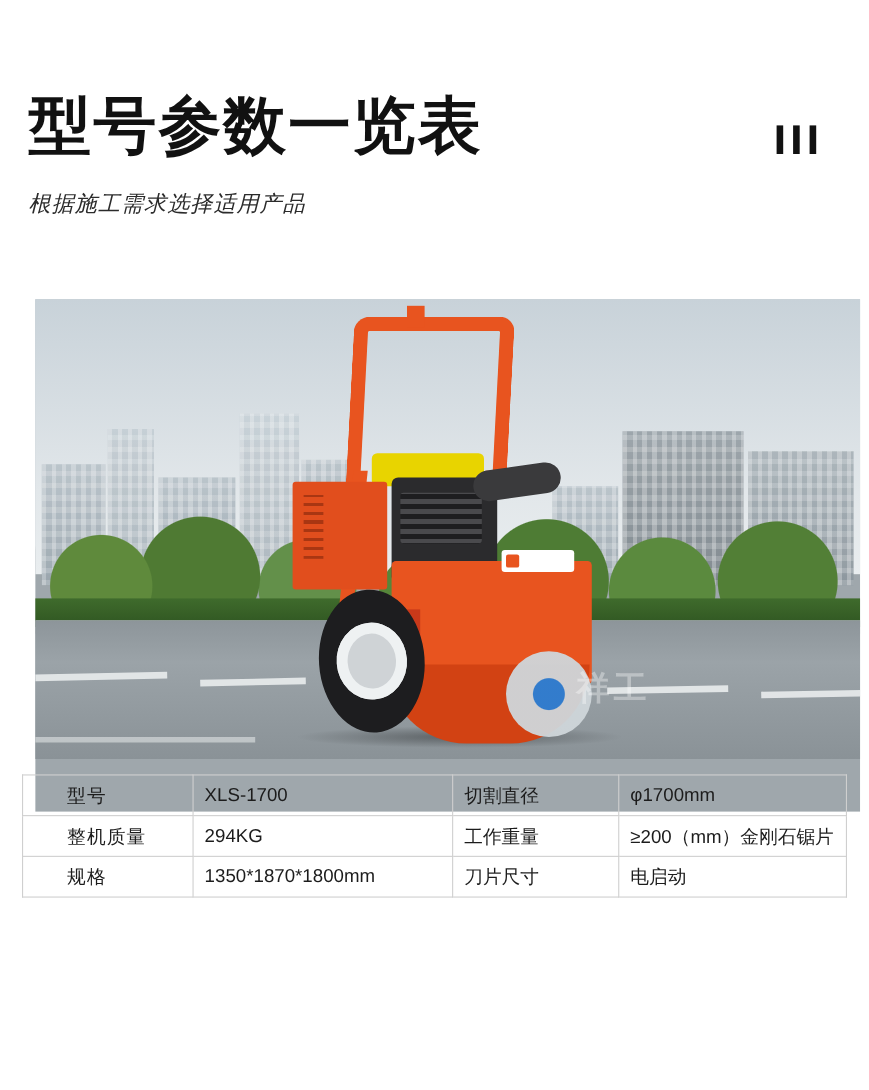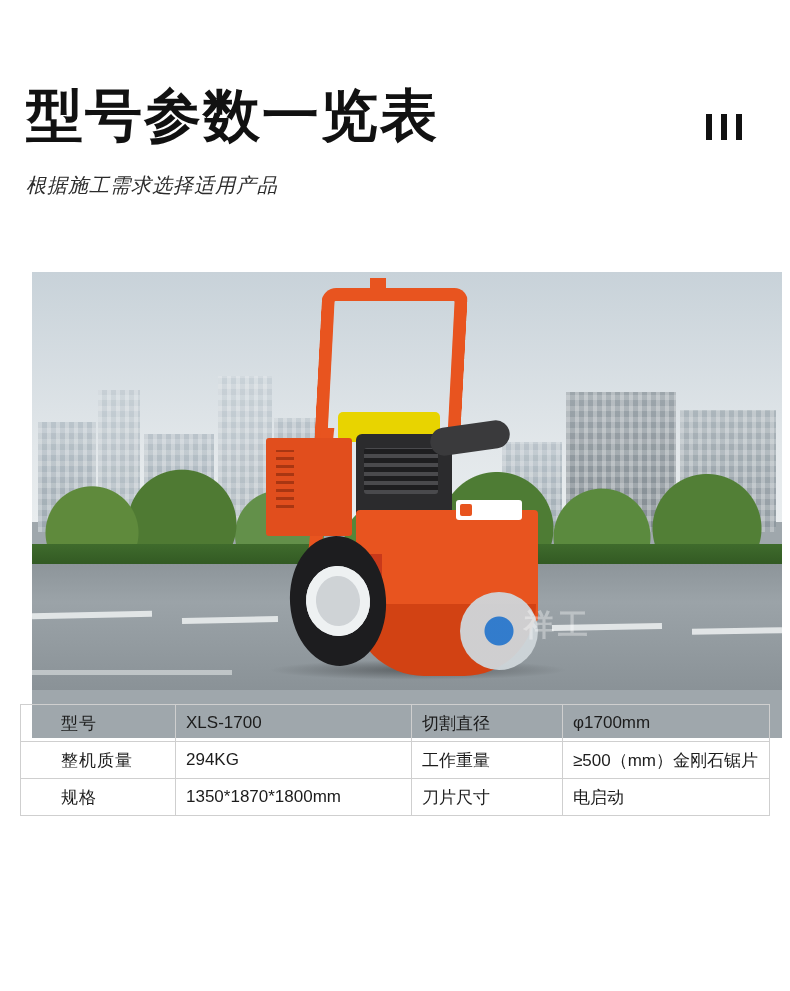--- a/index.html
+++ b/index.html
@@ -315,21 +315,21 @@
       <tr>
         <td class="label">型号</td>
         <td class="value-a">XLS-1700</td>
         <td class="label-b">切割直径</td>
         <td class="value-b">φ1700mm</td>
       </tr>
       <tr>
         <td class="label">整机质量</td>
         <td class="value-a">294KG</td>
         <td class="label-b">工作重量</td>
-        <td class="value-b">≥500（mm）金刚石锯片</td>
+        <td class="value-b">≥200（mm）金刚石锯片</td>
       </tr>
       <tr>
         <td class="label">规格</td>
         <td class="value-a">1350*1870*1800mm</td>
         <td class="label-b">刀片尺寸</td>
         <td class="value-b">电启动</td>
       </tr>
     </tbody>
   </table>
 

